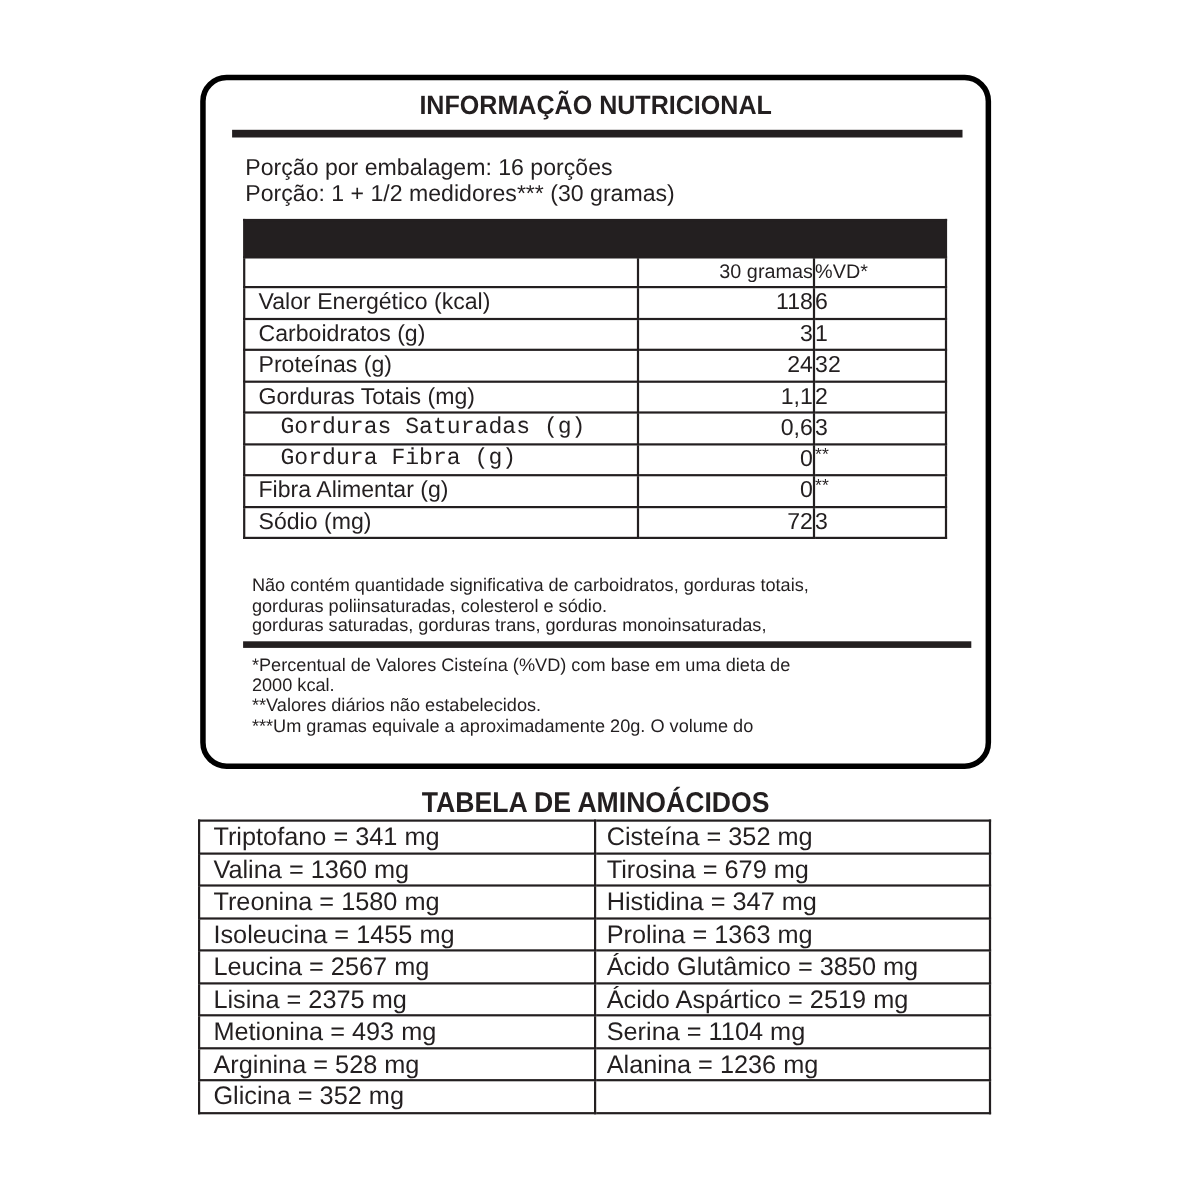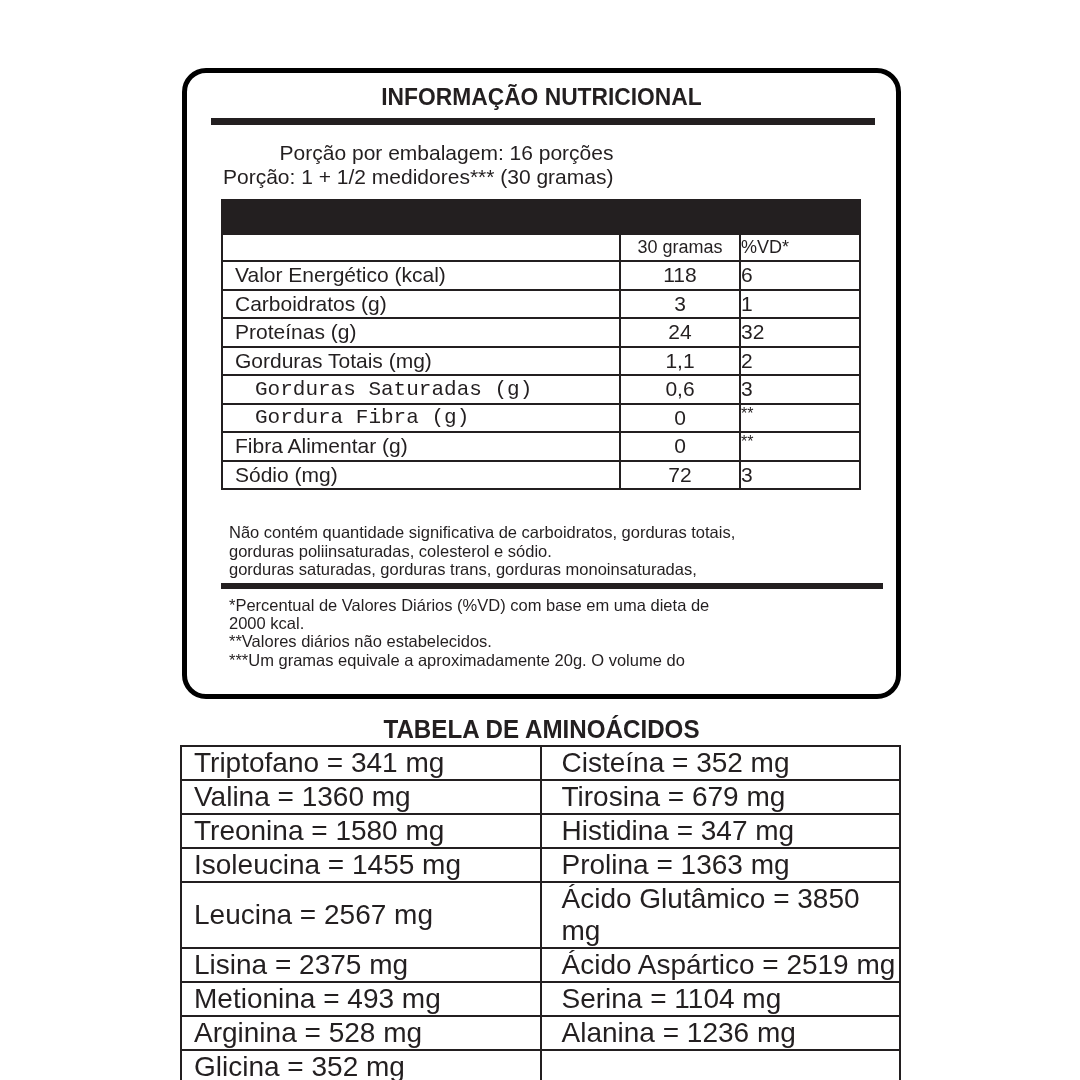--- a/index.html
+++ b/index.html
@@ -3,37 +3,37 @@
 <meta charset="utf-8">
 <style>
   html, body { margin: 0; padding: 0; background: #ffffff; }
   body { width: 1080px; height: 1080px; position: relative; overflow: hidden;
          font-family: "Liberation Sans", sans-serif; color: #231f20; }
   .nutri-box { position: absolute; left: 182px; top: 68px; width: 719px; height: 631px;
                border: 5px solid #000; border-radius: 24px; box-sizing: border-box; }
   .nutri-title { position: absolute; left: 0; right: 0; top: 10px; text-align: center;
                  font-weight: bold; font-size: 24px; letter-spacing: 0px; transform: scaleX(0.95); }
   .thick-bar { position: absolute; background: #231f20; }
-  .serving { position: absolute; left: 36px; top: 68px; font-size: 21px; line-height: 24px; text-align: right; }
+  .serving { position: absolute; left: 36px; top: 68px; font-size: 21px; line-height: 24px; }
   .ntable { position: absolute; left: 34px; top: 126px; width: 640px; border-collapse: collapse; }
   .ntable td { border: 2.5px solid #231f20; font-size: 21px; height: 26.5px; padding: 0; }
   .ntable .head td { background: #231f20; height: 32px; }
   .ntable td.lbl { padding-left: 12px; }
   .ntable td.lbl.sub { padding-left: 32px; font-family: Liberation Mono, monospace; }
-  .ntable td.val { text-align: center; width: 118px; }
+  .ntable td.val { text-align: right; width: 118px; padding-left: 40px; }
   .ntable td.vd { text-align: left; width: 118px; }
   .ntable tr.colhdr td { font-size: 18px; height: 25px; }
   .ntable td.ast { vertical-align: top; font-size: 16px; }
   .note { position: absolute; left: 42px; top: 450px; font-size: 16.5px; line-height: 18.5px; width: 670px; }
   .foot { position: absolute; left: 42px; top: 523px; font-size: 16.5px; line-height: 18.2px; width: 670px; }
   .amino-title { position: absolute; left: 182px; width: 719px; top: 714px; text-align: center;
                  font-weight: bold; font-size: 26px; transform: scaleX(0.93); }
   .atable { position: absolute; left: 180px; top: 745px; width: 721px; border-collapse: collapse; }
-  .atable td { border: 2.5px solid #231f20; font-size: 28px; height: 27.5px; padding: 0 0 0 12px; width: 50%; margin-top: 19px; }
-  .atable td.r { padding-left: 20px; }
+  .atable td { border: 2.5px solid #231f20; font-size: 23px; height: 27.5px; padding: 0 0 0 12px; width: 50%; margin-top: 19px; }
+  .atable td.r { padding-left: 10px; }
 </style>
 </head>
 <body>
 
 <div class="nutri-box">
   <div class="nutri-title">INFORMAÇÃO NUTRICIONAL</div>
   <div class="thick-bar" style="left:24px; top:45px; width:664px; height:7px;"></div>
   <div class="serving">
     <div>Porção por embalagem: 16 porções</div>
     <div>Porção: 1 + 1/2 medidores*** (30 gramas)</div>
@@ -92,21 +92,21 @@
       </tbody>
   </table>
 
   <div class="note">
     <div>Não contém quantidade significativa de carboidratos, gorduras totais,</div>
     <div>gorduras poliinsaturadas, colesterol e sódio.</div>
     <div>gorduras saturadas, gorduras trans, gorduras monoinsaturadas,</div>
   </div>
   <div class="thick-bar" style="left:34px; top:510px; width:662px; height:6px;"></div>
   <div class="foot">
-    <div>*Percentual de Valores Diários (%VD) com base em uma dieta de</div>
+    <div>*Percentual de Valores Cisteína (%VD) com base em uma dieta de</div>
     <div>2000 kcal.</div>
     <div>**Valores diários não estabelecidos.</div>
     <div>***Um gramas equivale a aproximadamente 20g. O volume do</div>
   </div>
 </div>
 
 <div class="amino-title">TABELA DE AMINOÁCIDOS</div>
 <table class="atable">
   <tbody id="atbody">
       <tr>

